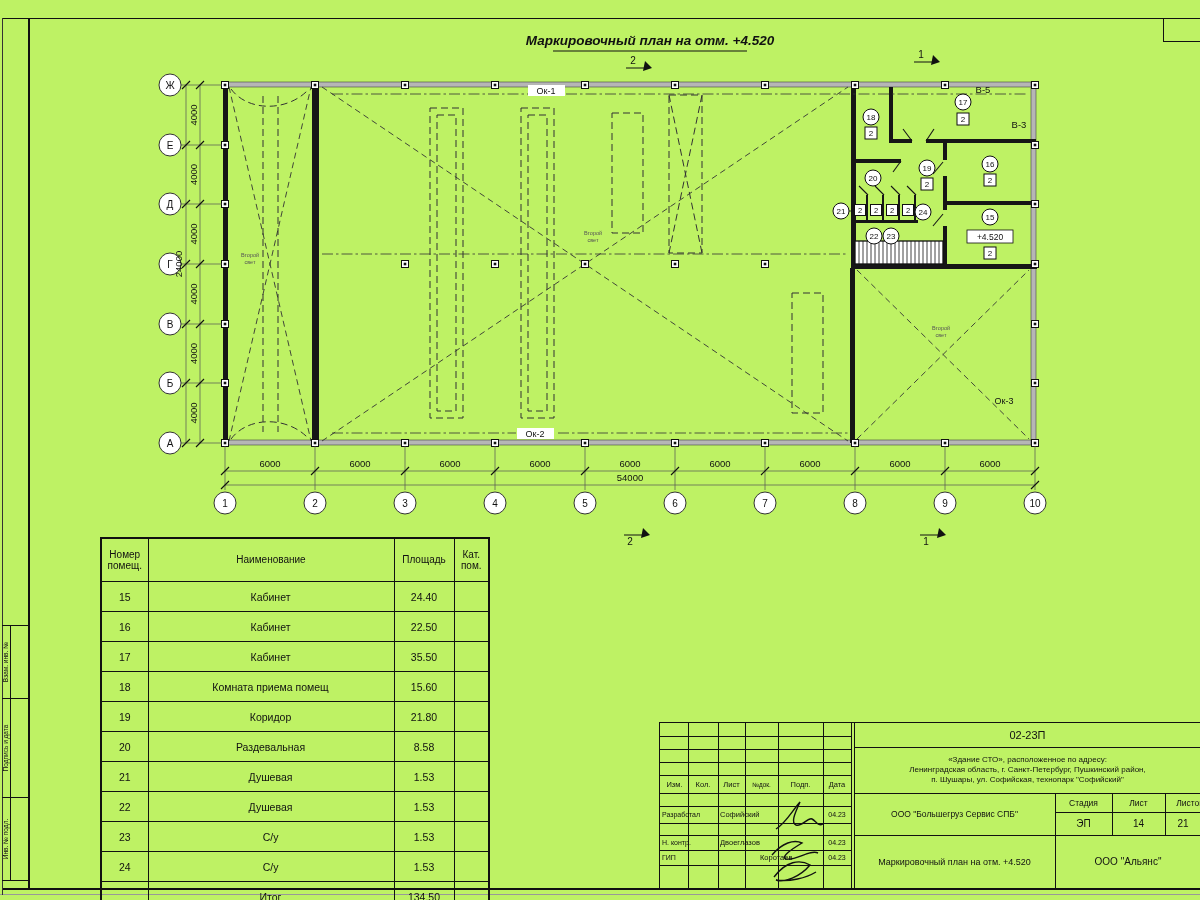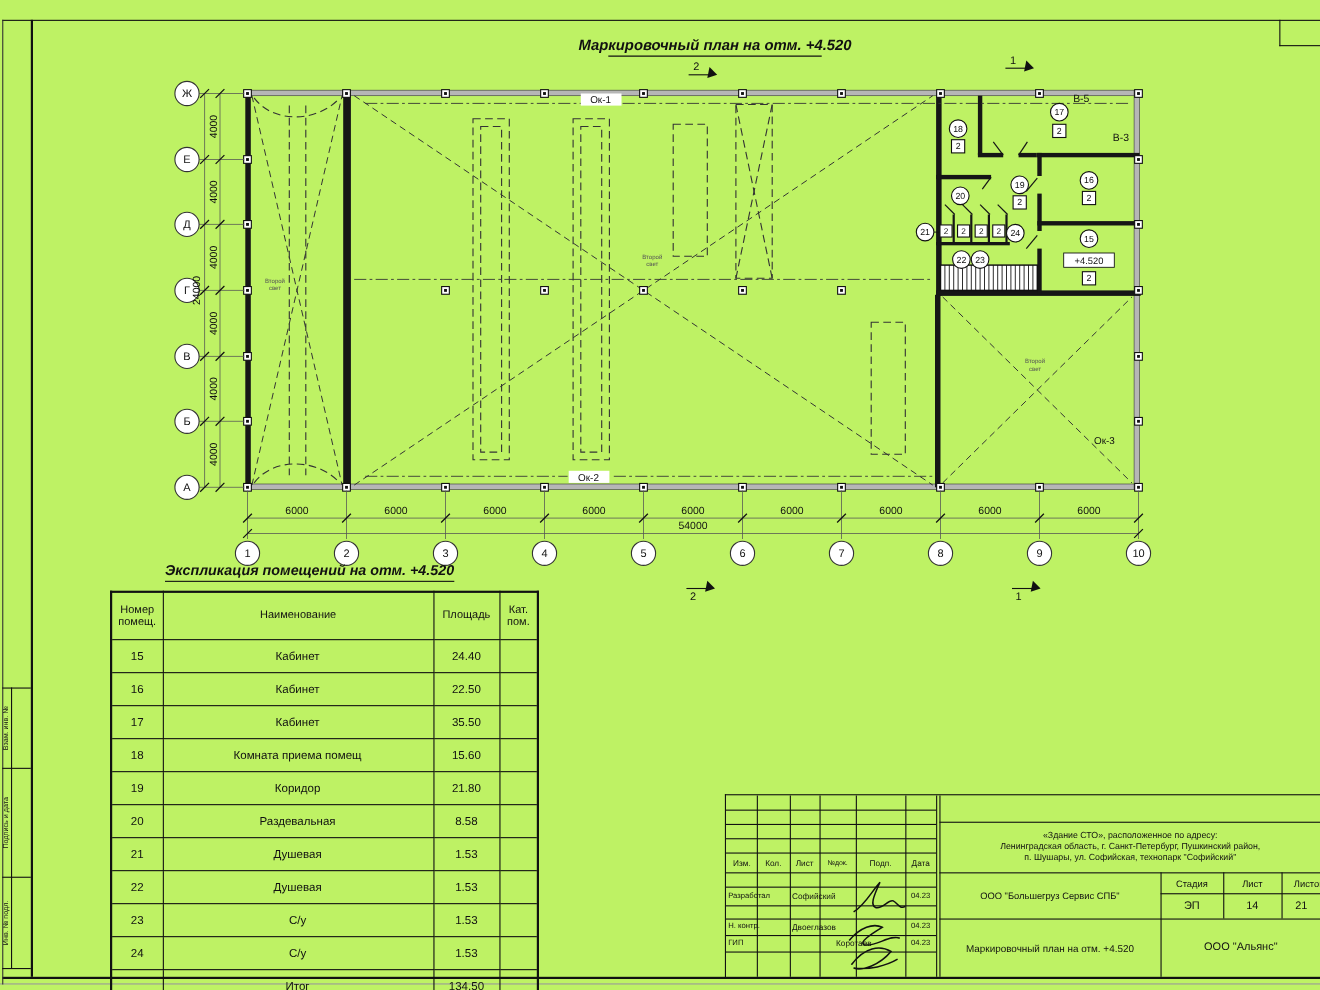--- a/index.html
+++ b/index.html
@@ -392,21 +392,20 @@
       <rect x="854.5" y="204.5" width="11" height="11" fill="#fff" stroke="#111" stroke-width="1"></rect>
       <text x="860" y="212.6" text-anchor="middle" font-size="7.5">2</text>
       <rect x="870.5" y="204.5" width="11" height="11" fill="#fff" stroke="#111" stroke-width="1"></rect>
       <text x="876" y="212.6" text-anchor="middle" font-size="7.5">2</text>
       <rect x="886.5" y="204.5" width="11" height="11" fill="#fff" stroke="#111" stroke-width="1"></rect>
       <text x="892" y="212.6" text-anchor="middle" font-size="7.5">2</text>
       <rect x="902.5" y="204.5" width="11" height="11" fill="#fff" stroke="#111" stroke-width="1"></rect>
       <text x="908" y="212.6" text-anchor="middle" font-size="7.5">2</text>
     </svg>
 
-  <div class="expl-title">Экспликация помещений на отм. +4.520</div>
   <table class="expl">
     <colgroup>
         <col style="width:47px">
         <col style="width:246px">
         <col style="width:60px">
         <col style="width:35px">
       </colgroup>
     <thead>
         <tr id="expl-head">
           <th>Номер
@@ -482,20 +481,21 @@
           <td class="c"></td>
           <td class="l">Итог</td>
           <td class="c">134.50</td>
           <td class="c"></td>
         </tr>
       </tbody>
   </table>
 
 
   <div class="stamp" id="stamp">
+    <div class="cell" style="left:194px;top:0;width:347px;height:24px;font-size:11px">02-23П</div>
     <div class="cell" style="left:196px;top:25px;width:343px;height:44px;flex-direction:column;font-size:8px;line-height:10.3px">
       <div>«Здание СТО», расположенное по адресу:</div>
       <div>Ленинградская область, г. Санкт-Петербург, Пушкинский район,</div>
       <div>п. Шушары, ул. Софийская, технопарк "Софийский"</div>
     </div>
     <div class="cell" style="left:194px;top:70px;width:201px;height:42px;font-size:8.5px">ООО "Большегруз Сервис СПБ"</div>
     <div class="cell" style="left:395px;top:70px;width:57px;height:19px;font-size:8.5px">Стадия</div>
     <div class="cell" style="left:452px;top:70px;width:53px;height:19px;font-size:8.5px">Лист</div>
     <div class="cell" style="left:505px;top:70px;width:50px;height:19px;font-size:8.5px">Листов</div>
     <div class="cell" style="left:395px;top:89px;width:57px;height:23px;font-size:10px">ЭП</div>

